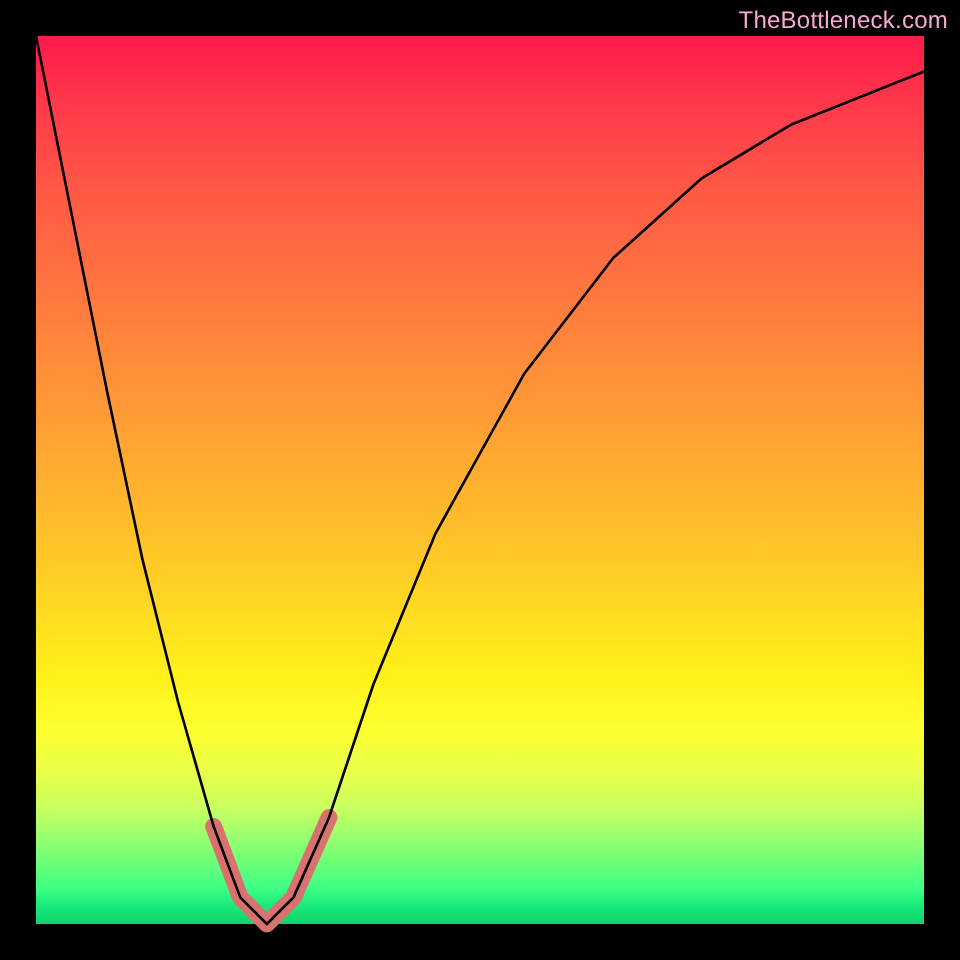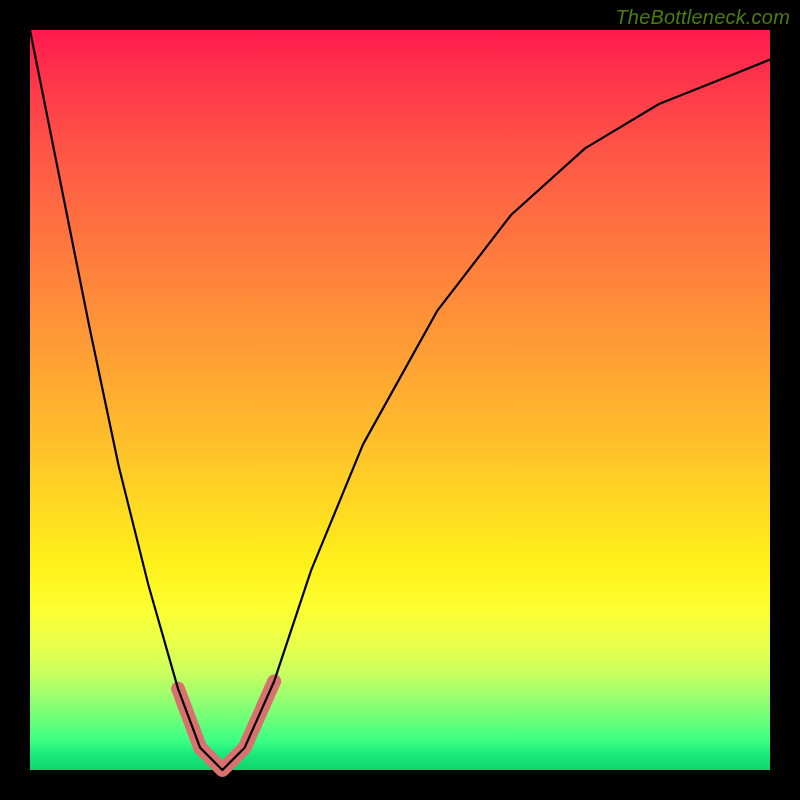--- a/index.html
+++ b/index.html
@@ -42,25 +42,24 @@
       #6eff78 93%,
       #3cff84 96%,
       #18e87a 98%,
       #0fd46e 100%
     );
   }
   .watermark {
     position: absolute;
     top: 6px;
     right: 10px;
-    color: #4d7c0f;
+    color: #f9a8d4;
     font-size: 20px;
     letter-spacing: 0.2px;
     z-index: 10;
-    font-style: italic;
   }
   svg.curve {
     position: absolute;
     left: 0;
     top: 0;
     width: 740px;
     height: 740px;
     overflow: visible;
   }
   .curve path.main {

